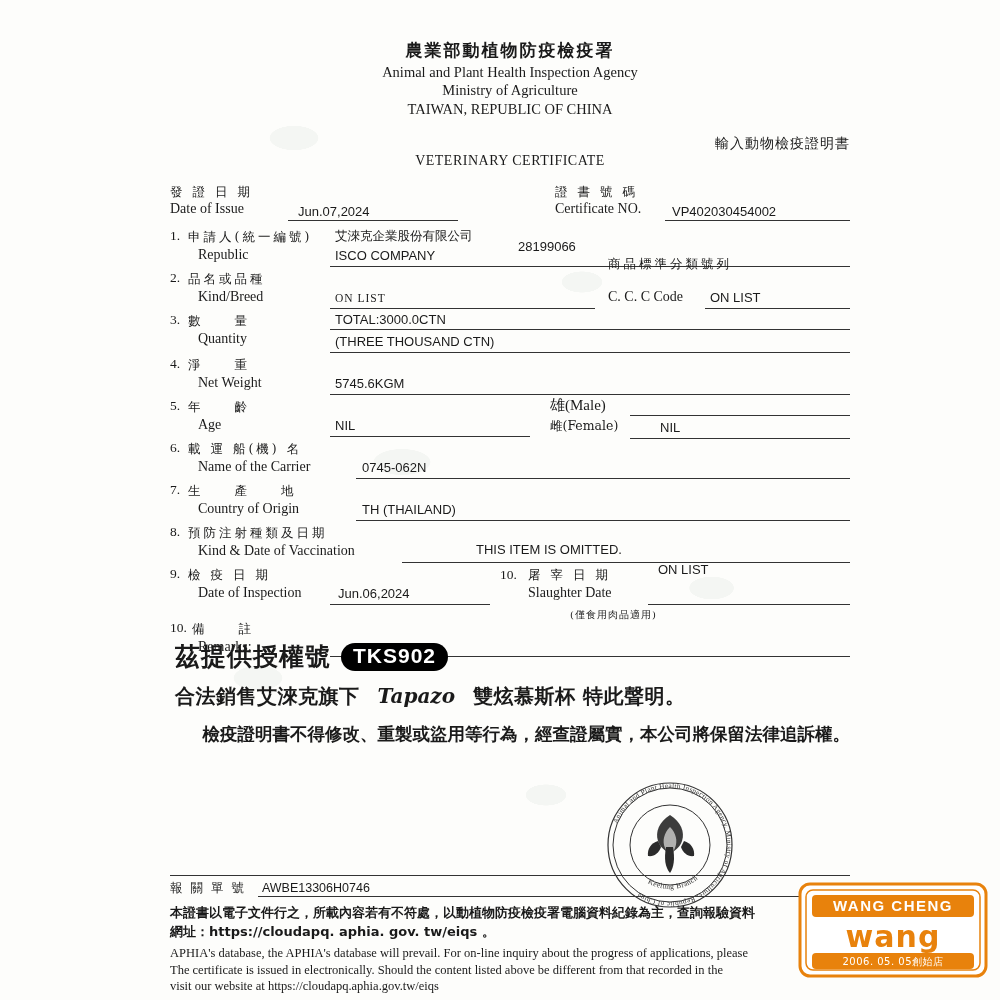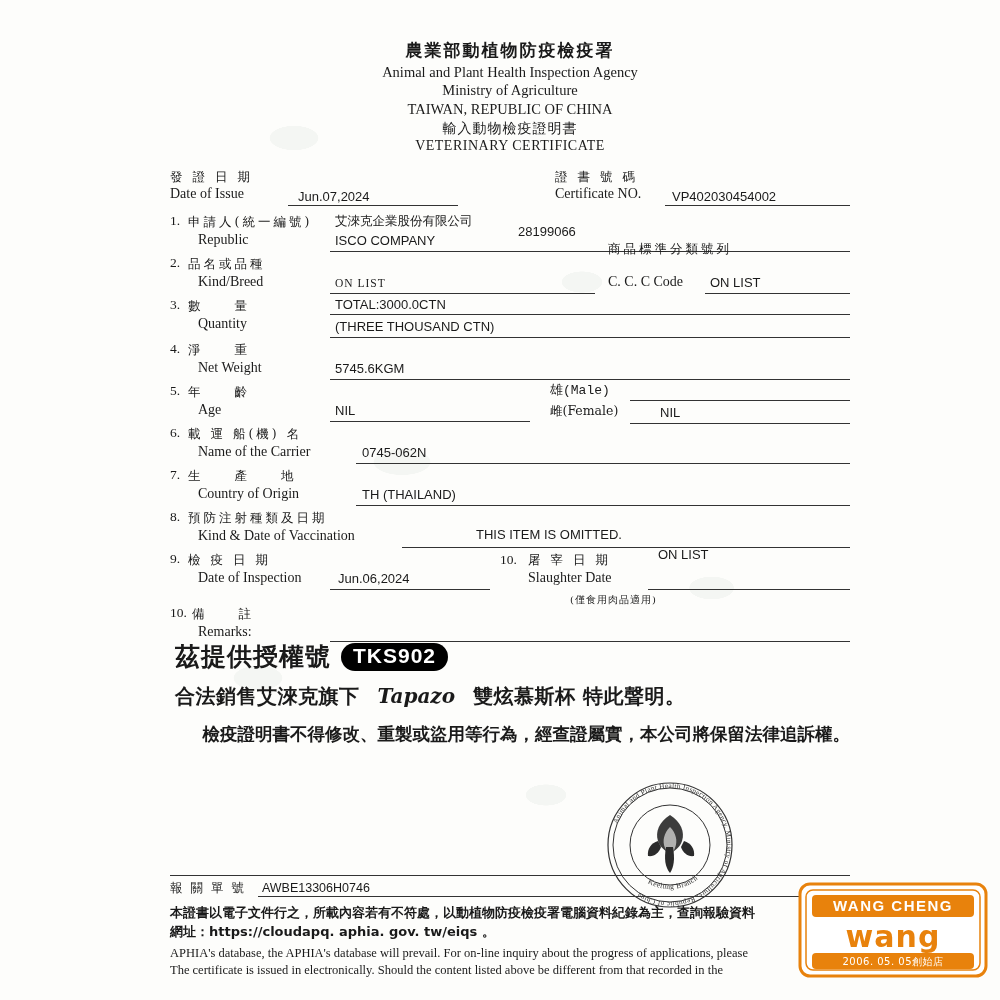--- a/index.html
+++ b/index.html
@@ -56,21 +56,22 @@
     font-weight: 600;
     margin-bottom: 2px;
   }
   .hdr .en1 { font-size: 14.5px; }
   .hdr .en2 { font-size: 14.5px; }
   .hdr .en3 { font-size: 14.5px; }
   .hdr .cn-sub {
     font-family: "DejaVu Serif", serif;
     font-size: 14px;
     letter-spacing: 1px;
-    margin-top: 2px;
+    margin-top: 17px;
+    text-align: right;
   }
   .hdr .en4 { font-size: 14px; letter-spacing: .5px; }
 
   
   .fields { margin-top: 14px; position: relative; }
 
   .row { position: relative; height: 38px; }
   .lbl-cn {
     font-family: "DejaVu Serif", serif;
     font-size: 12.5px;
@@ -285,21 +286,21 @@
         <div class="val" style="left:165px;top:20px">5745.6KGM</div>
       </div>
 
       <div class="row" style="height:42px">
         <div class="num" style="position:absolute;left:0;top:0">5.</div>
         <div class="lbl-cn" style="position:absolute;left:18px;top:1px">年　　齡</div>
         <div class="lbl-en" style="position:absolute;left:28px;top:19px">Age</div>
         <div class="line" style="left:160px;top:38px;width:200px"></div>
         <div class="val" style="left:165px;top:20px">NIL</div>
 
-        <div class="lbl-en" style="position:absolute;left:380px;top:-2px;font-size:13px;font-family:Liberation Mono, monospace">雄(Male)</div>
+        <div class="lbl-en" style="position:absolute;left:380px;top:-2px;font-size:15px;font-family:Liberation Serif, serif">雄(Male)</div>
         <div class="line" style="left:460px;top:17px;width:220px"></div>
         <div class="val" style="left:466px;top:0px"></div>
 
         <div class="lbl-en" style="position:absolute;left:380px;top:20px;font-size:12.5px;font-family:'DejaVu Serif',serif">雌(Female)</div>
         <div class="line" style="left:460px;top:40px;width:220px"></div>
         <div class="val" style="left:490px;top:22px">NIL</div>
       </div>
 
       <div class="row" style="height:42px">
         <div class="num" style="position:absolute;left:0;top:0">6.</div>
@@ -396,20 +397,21 @@
       <div class="decl-label">報 關 單 號</div>
       <div class="decl-val">AWBE13306H0746</div>
     </div>
     <div class="note-cn">
       <div>本證書以電子文件行之，所載內容若有不符處，以動植物防疫檢疫署電腦資料紀錄為主，查詢報驗資料</div>
       <div>網址：https://cloudapq. aphia. gov. tw/eiqs 。</div>
     </div>
     <div class="note-en">
       <div>APHIA's database, the APHIA's database will prevail. For on-line inquiry about the progress of applications, please</div>
       <div>The certificate is issued in electronically. Should the content listed above be different from that recorded in the</div>
+      <div>visit our website at https://cloudapq.aphia.gov.tw/eiqs</div>
     </div>
   </div>
 
   <div class="stamp">
     <svg viewBox="0 0 190 96" width="190" height="96" aria-hidden="true">
       <rect x="2" y="2" width="186" height="92" rx="10" fill="#ffffff" stroke="#e8820c" stroke-width="3"></rect>
       <rect x="8" y="8" width="174" height="80" rx="7" fill="#ffffff" stroke="#e8820c" stroke-width="1.5"></rect>
       <rect x="14" y="13" width="162" height="22" rx="4" fill="#e8820c"></rect>
       <text x="95" y="29" text-anchor="middle" font-family="Liberation Sans, sans-serif" font-weight="bold" font-size="15" fill="#ffffff" letter-spacing="1.5">WANG CHENG</text>
       <text x="95" y="65" text-anchor="middle" font-family="DejaVu Sans, sans-serif" font-weight="bold" font-size="30" fill="#e8820c" letter-spacing="1">wang</text>

